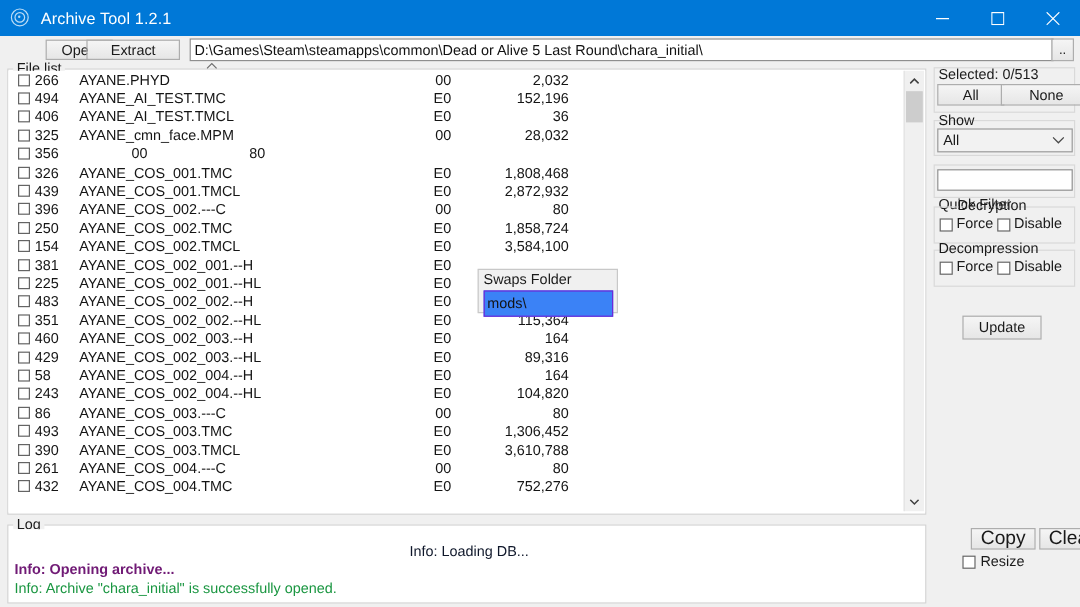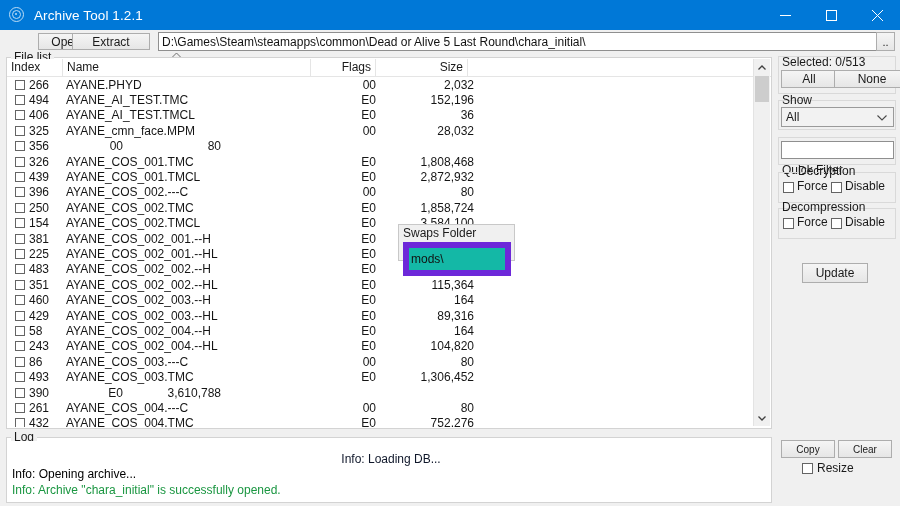--- a/index.html
+++ b/index.html
@@ -247,23 +247,23 @@
   #swaps-title {
     position: absolute;
     left: 4px; top: 1px;
     font-size: 12px;
     color: #1a1a1a;
     white-space: nowrap;
   }
   #swaps-input {
     position: absolute;
     left: 4px; top: 17px;
-    width: 108px; height: 34px;
-    background: #14b8a6;
-    border: 6px solid #6d28d9;
+    width: 108px; height: 22px;
+    background: #3b82f6;
+    border: 1px solid #6d28d9;
     box-sizing: border-box;
     font-size: 12px;
     color: #121212;
     display: flex;
     align-items: center;
     padding-left: 2px;
   }
 
   
   #right-panel {
@@ -351,26 +351,27 @@
   #log-controls {
     position: absolute;
     left: 778px; top: 437px;
     width: 122px; height: 66px;
   }
   .log-btn {
     position: absolute;
     background: linear-gradient(#f5f5f5, #e6e6e6);
     border: 1px solid #adadad;
     box-sizing: border-box;
-    font-size: 10px;
+    font-size: 16px;
     color: #1a1a1a;
     height: 18px;
     display: flex;
     align-items: center;
     justify-content: center;
+    margin-left: 28px;
   }
 </style>
 </head>
 <body>
 
 <div id="app">
 
   <div class="titlebar">
     <div class="title-icon">
       <div class="ring r1"></div>
@@ -402,27 +403,20 @@
     <div class="tb-button" id="open-btn">Open</div>
     <div class="tb-button" id="extract-btn">Extract</div>
     <div class="path-field">D:\Games\Steam\steamapps\common\Dead or Alive 5 Last Round\chara_initial\</div>
     <div id="browse-btn">..</div>
   </div>
 
   <div class="groupbox" id="filelist-group"></div>
   <div class="group-label" id="filelist-label">File list</div>
 
   <div class="listview">
-    <div class="lv-header">
-      <div class="lv-col c-index">Index</div>
-      <div class="lv-col c-name">Name</div>
-      <div class="lv-col c-flags">Flags</div>
-      <div class="lv-col c-size">Size</div>
-      <div class="lv-col c-pad"></div>
-    </div>
     <div class="lv-rows" id="lv-rows">
         <div class="lv-row">
           <div class="cb"></div>
           <div class="cell-index">266</div>
           <div class="cell-name">AYANE.PHYD</div>
           <div class="cell-flags">00</div>
           <div class="cell-size">2,032</div>
         </div>
         <div class="lv-row">
           <div class="cb"></div>
@@ -552,20 +546,21 @@
         <div class="lv-row">
           <div class="cb"></div>
           <div class="cell-index">493</div>
           <div class="cell-name">AYANE_COS_003.TMC</div>
           <div class="cell-flags">E0</div>
           <div class="cell-size">1,306,452</div>
         </div>
         <div class="lv-row">
           <div class="cb"></div>
           <div class="cell-index">390</div>
+          <div class="cell-name">AYANE_COS_003.TMCL</div>
           <div class="cell-flags">E0</div>
           <div class="cell-size">3,610,788</div>
         </div>
         <div class="lv-row">
           <div class="cb"></div>
           <div class="cell-index">261</div>
           <div class="cell-name">AYANE_COS_004.---C</div>
           <div class="cell-flags">00</div>
           <div class="cell-size">80</div>
         </div>
@@ -638,21 +633,21 @@
     <div class="rp-cb" style="left:53px; top:166px;"></div>
     <div class="rp-text" style="left:67px; top:163px;">Disable</div>
 
     <div class="rp-button" style="left:24px; top:211px; width:66px; height:20px;">Update</div>
   </div>
 
   <div class="groupbox" id="log-group"></div>
   <div class="group-label" id="log-label">Log</div>
   <div class="log-body" id="log-body">
       <div class="log-line" style="color: #0f172a; text-align: center;">Info: Loading DB...</div>
-      <div class="log-line" style="color: #000000;">Info: Opening archive...</div>
+      <div class="log-line" style="color: #701a75; font-weight: bold;">Info: Opening archive...</div>
       <div class="log-line" style="color: rgb(26, 150, 65);">Info: Archive "chara_initial" is successfully opened.</div>
     </div>
 
   <div id="log-controls">
     <div class="log-btn" style="left:3px; top:3px; width:54px;">Copy</div>
     <div class="log-btn" style="left:60px; top:3px; width:54px;">Clear</div>
     <div class="rp-cb" style="left:24px; top:26px;"></div>
     <div class="rp-text" style="left:39px; top:24px;">Resize</div>
   </div>
 

